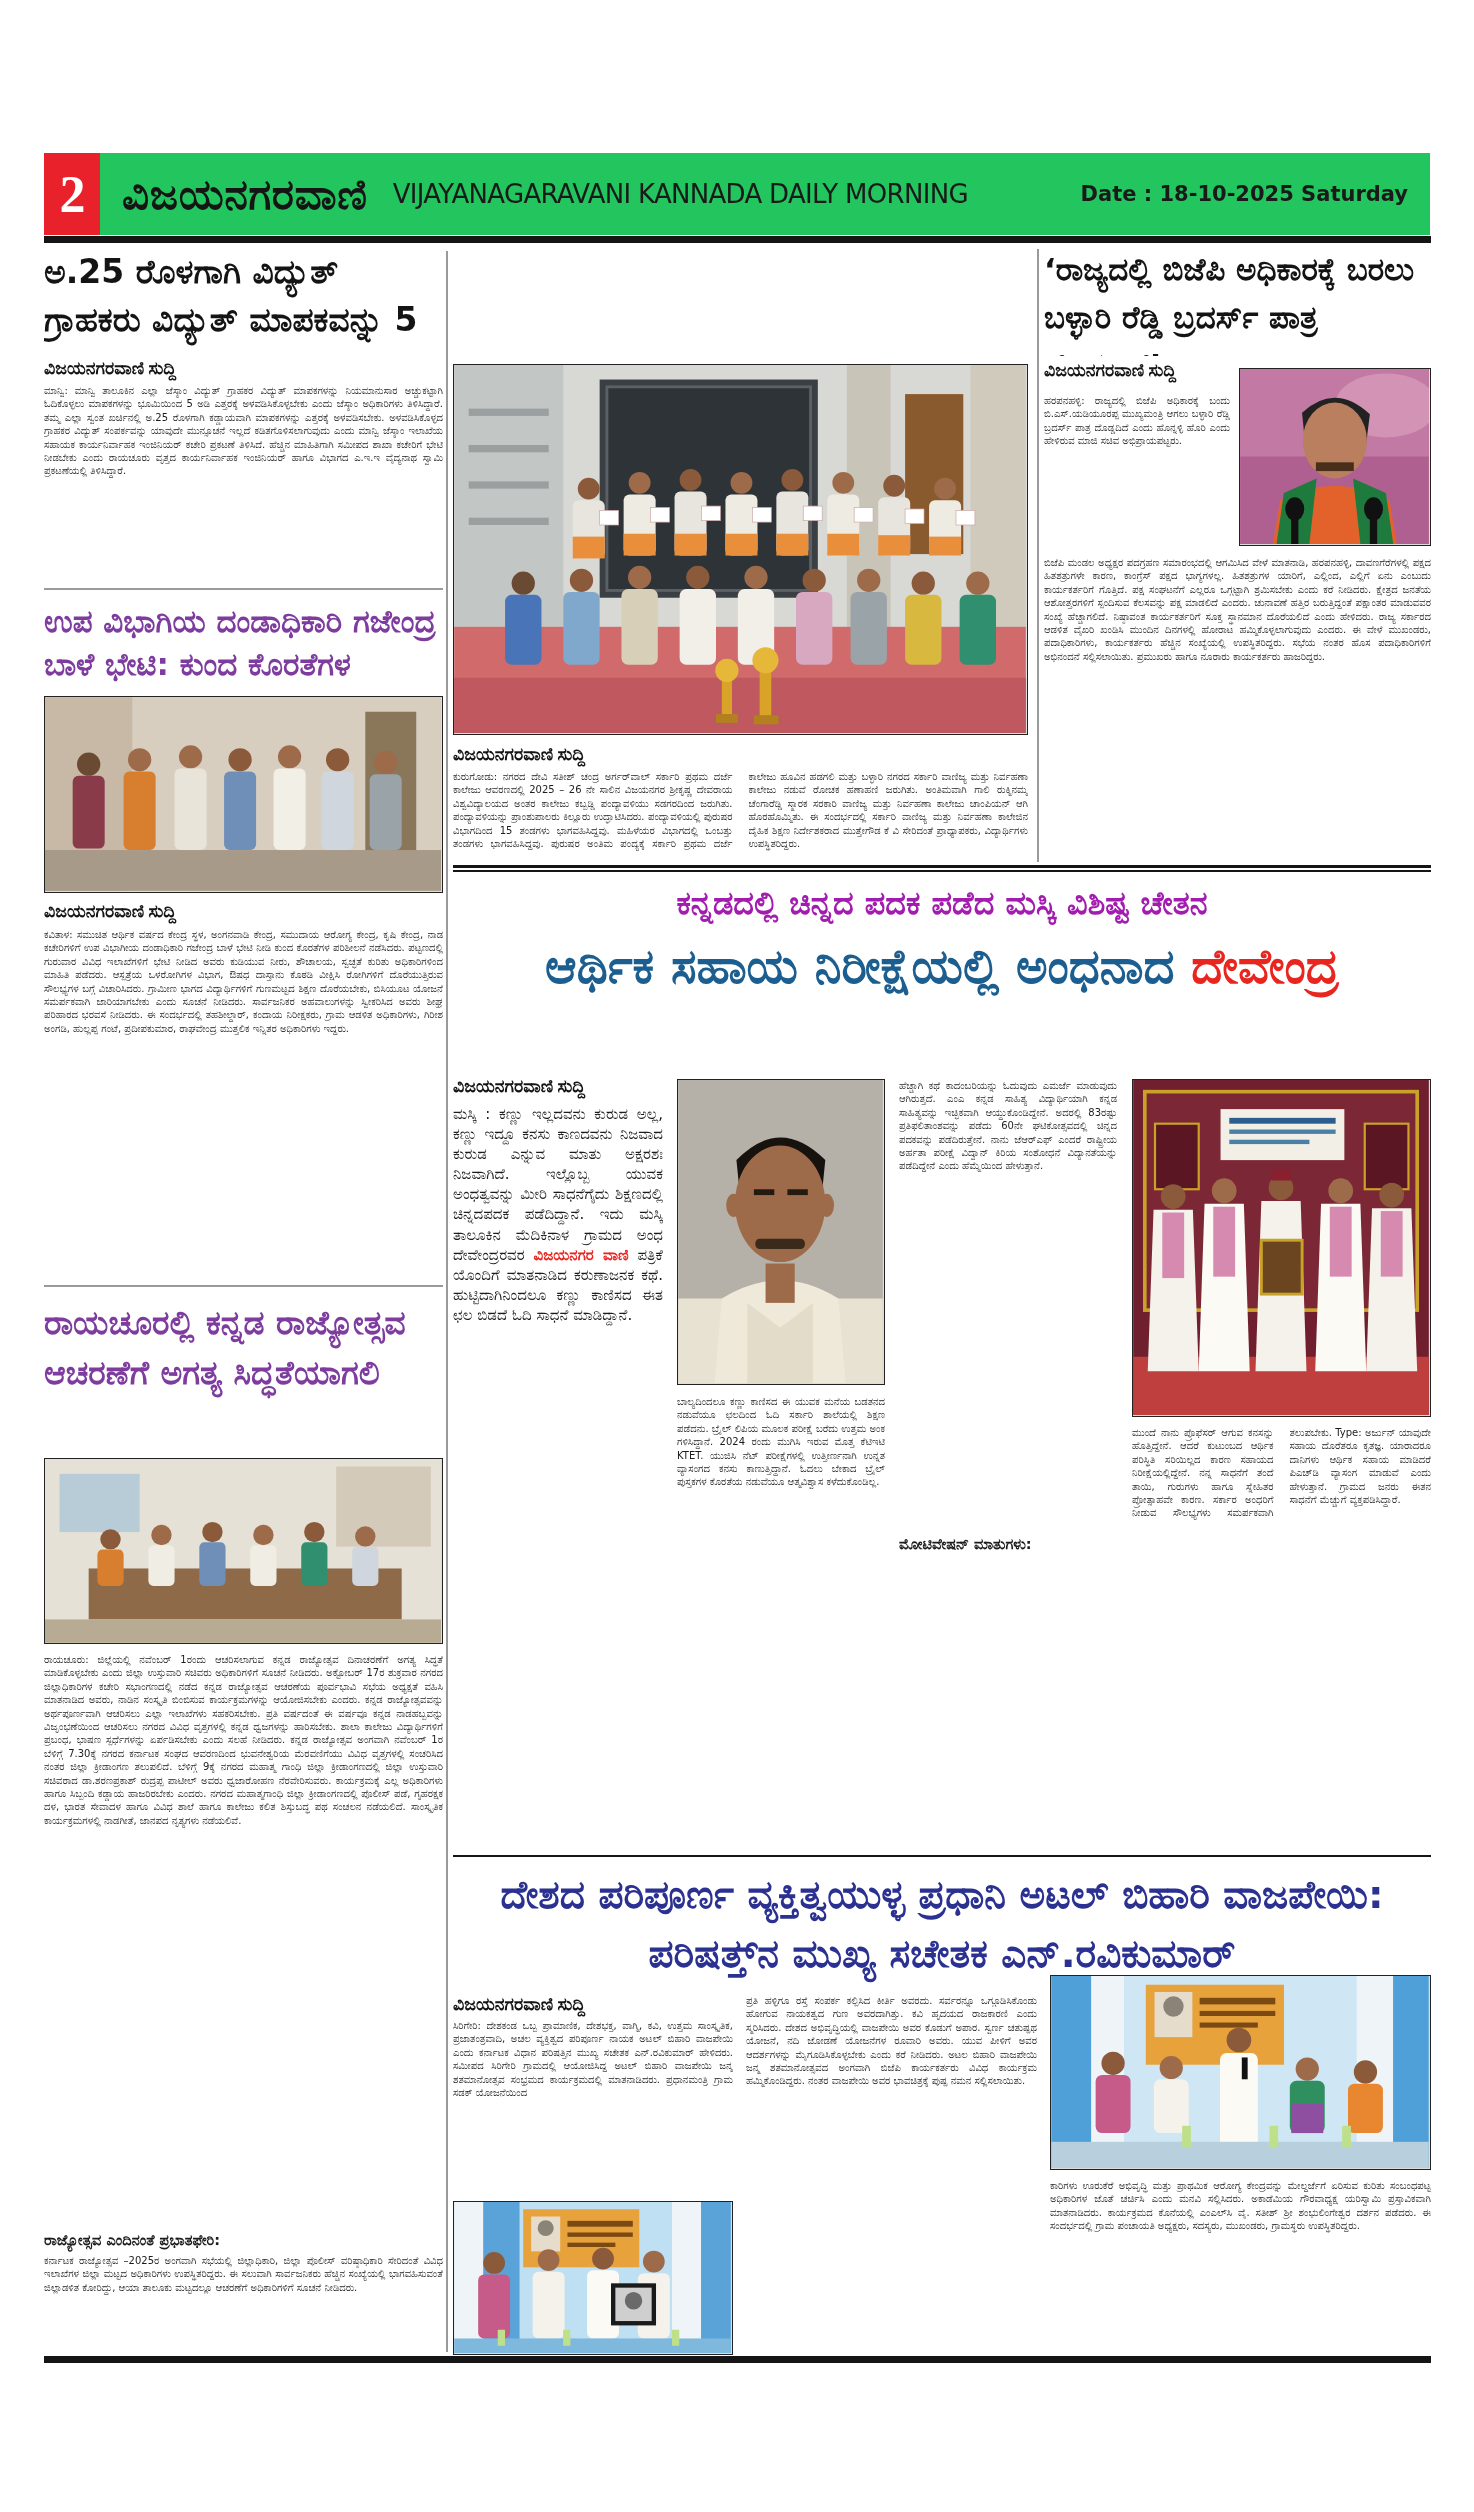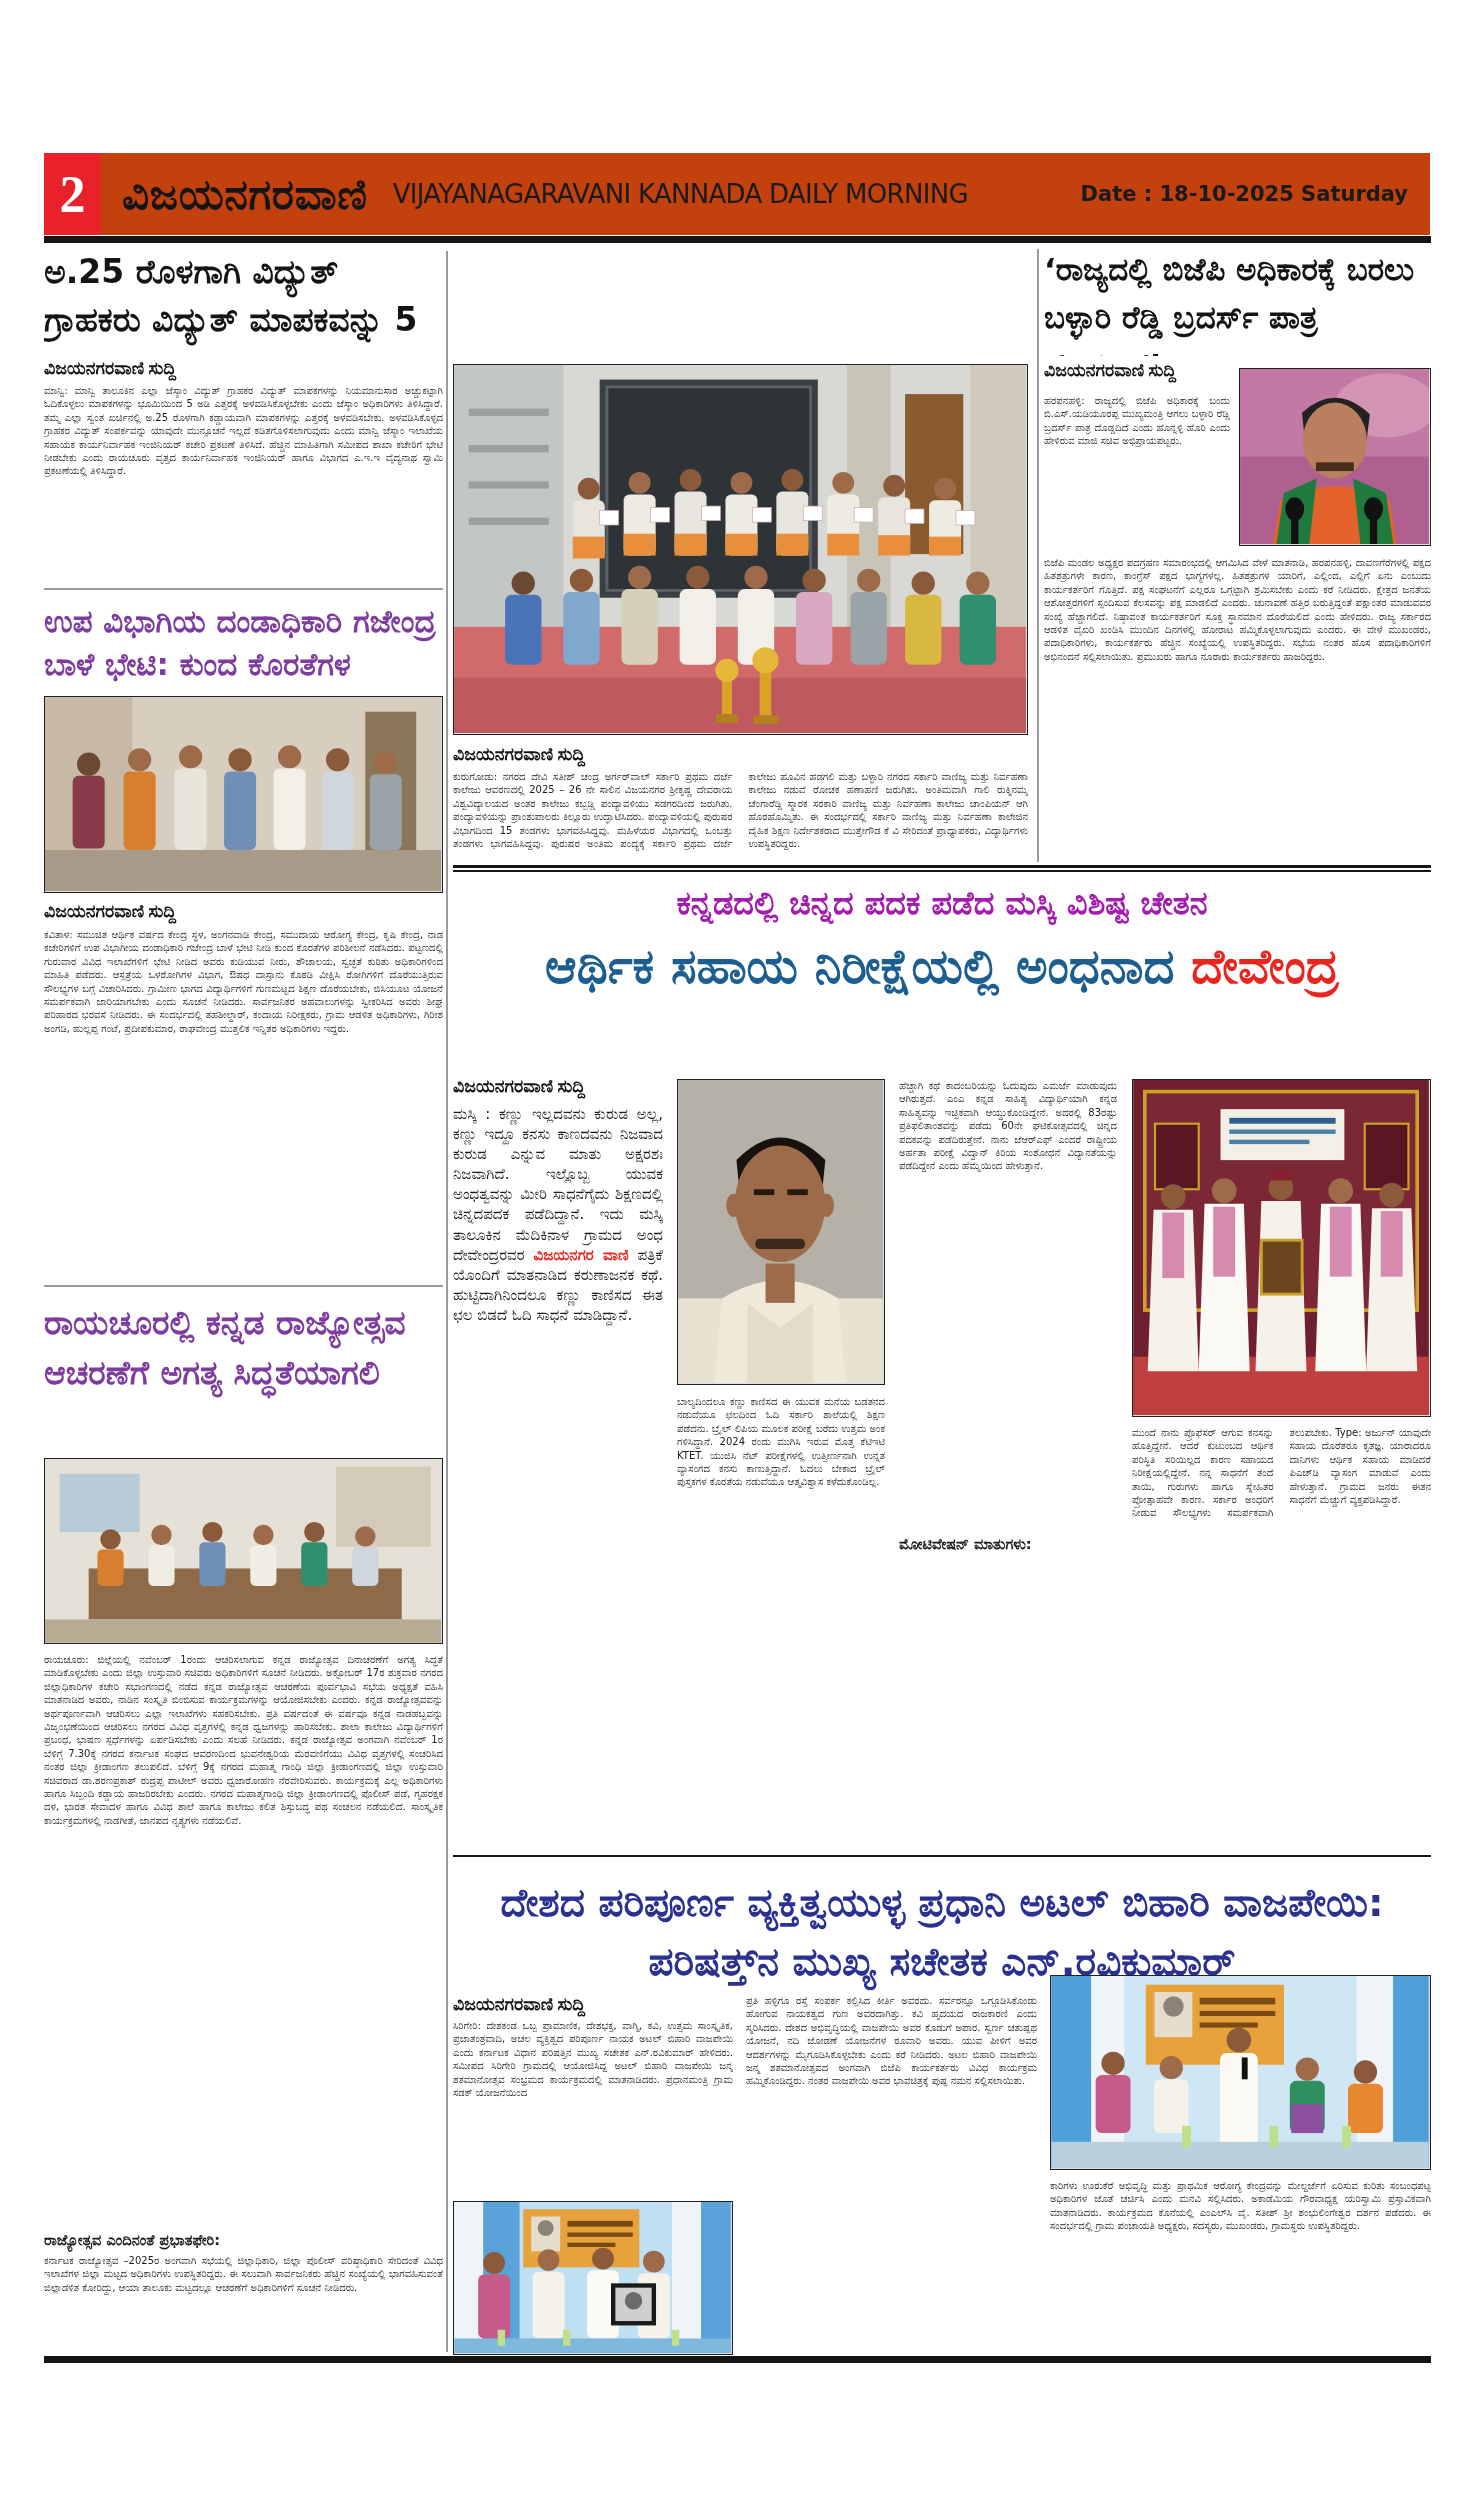--- a/index.html
+++ b/index.html
@@ -2,40 +2,40 @@
 <html style="font-size:11.7px"><head>
 <meta charset="utf-8">
 <style>
   html,body{margin:0;padding:0;background:#fff;}
   #page{position:relative;width:1475px;height:2512px;background:#ffffff;overflow:hidden;
         font-family:"DejaVu Sans","Liberation Sans",sans-serif;color:#1c1c1c;}
   .abs{position:absolute;}
   
   .pagenum{background:#e8212a;color:#fff;font-family:"Liberation Serif","DejaVu Serif",serif;
            font-weight:bold;font-size:52px;display:flex;align-items:center;justify-content:center;}
-  .masthead{background:#c2410c;display:flex;align-items:center;gap:25px;padding:0 22px;box-sizing:border-box;}
+  .masthead{background:#22c55e;display:flex;align-items:center;gap:25px;padding:0 22px;box-sizing:border-box;}
   .masthead .kn{font-size:42px;font-weight:bold;color:#151515;letter-spacing:0.7px;}
   .masthead .en{font-size:26px;font-weight:normal;color:#1a1a1a;letter-spacing:-0.7px;}
   .masthead .dt{margin-left:auto;font-size:21px;font-weight:bold;color:#1a1a1a;}
   .rule{background:#151515;}
   .grayrule{background:#9a9a9a;}
   
   .hl{font-weight:bold;line-height:1.45;overflow:hidden;}
   .hl-black{color:#141414;font-size:33px;}
   .hl-purple{color:#7d3c9e;}
   .hl-brown{color:#8a4a12;font-size:33px;text-align:center;line-height:1.55;}
   .byline{font-weight:bold;font-size:17.5px;color:#141414;font-family:Liberation Serif, serif;}
   .body-txt{font-size:10px;line-height:1.34;text-align:justify;overflow:hidden;}
   .two-col{column-count:2;column-gap:16px;}
   .red-inline{color:#e8251f;font-weight:bold;}
   .kicker{color:#a21caf;font-weight:bold;font-size:32px;text-align:center;overflow:hidden;}
   .big-hl{font-weight:bold;font-size:48px;text-align:center;line-height:1.3;overflow:hidden;}
   .big-hl .blue{color:#1b5e8f;}
   .big-hl .red{color:#e8251f;}
-  .hl-navy{color:#2b3191;font-size:39px;text-align:center;line-height:1.5;margin-top:8px;}
+  .hl-navy{color:#2b3191;font-size:39px;text-align:center;line-height:1.5;}
   .subhead{font-weight:bold;font-size:14.6px;}
   .photo{border:1.5px solid #222;box-sizing:border-box;overflow:hidden;background:#ddd;}
   .photo svg{display:block;}
 </style>
 </head>
 <body>
 
 <div id="page">
 
   <div class="abs pagenum" style="left:44px;top:153px;width:57px;height:82px;">

